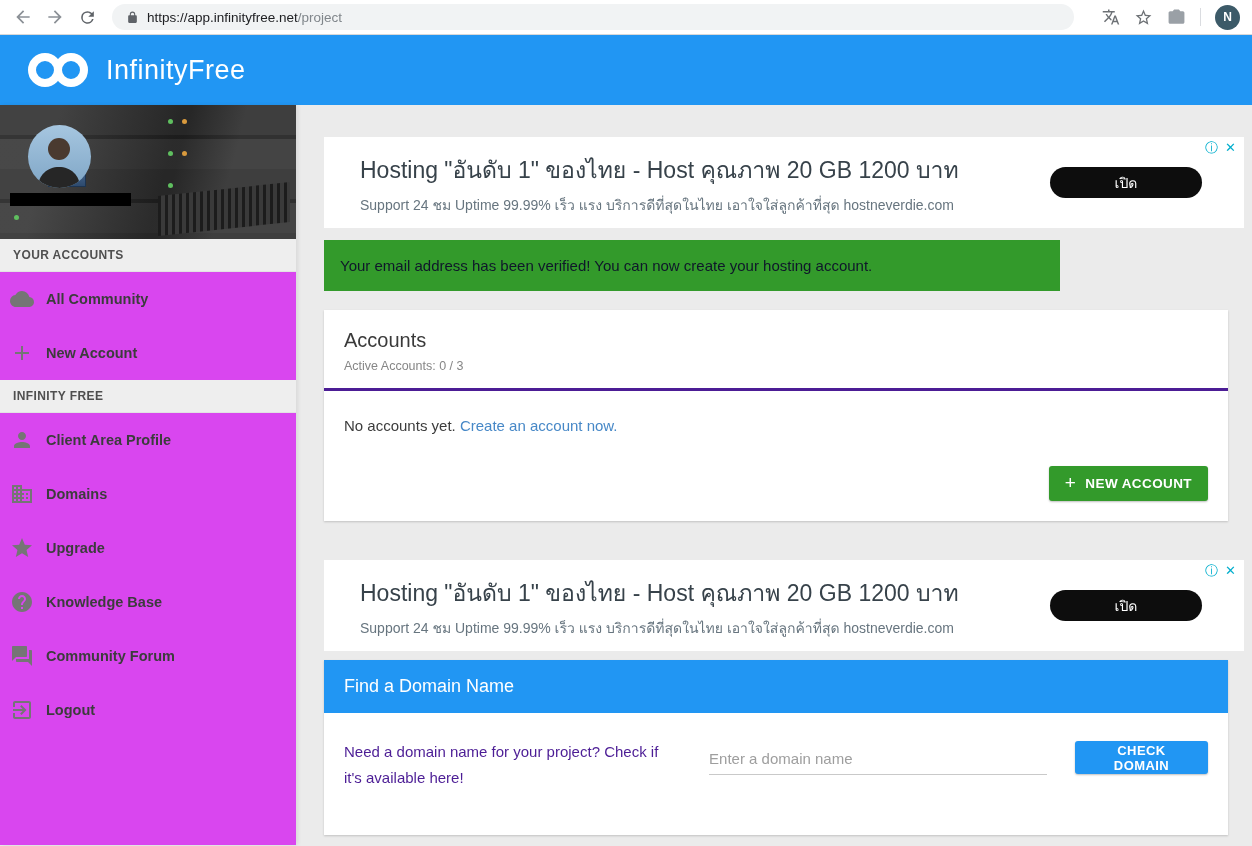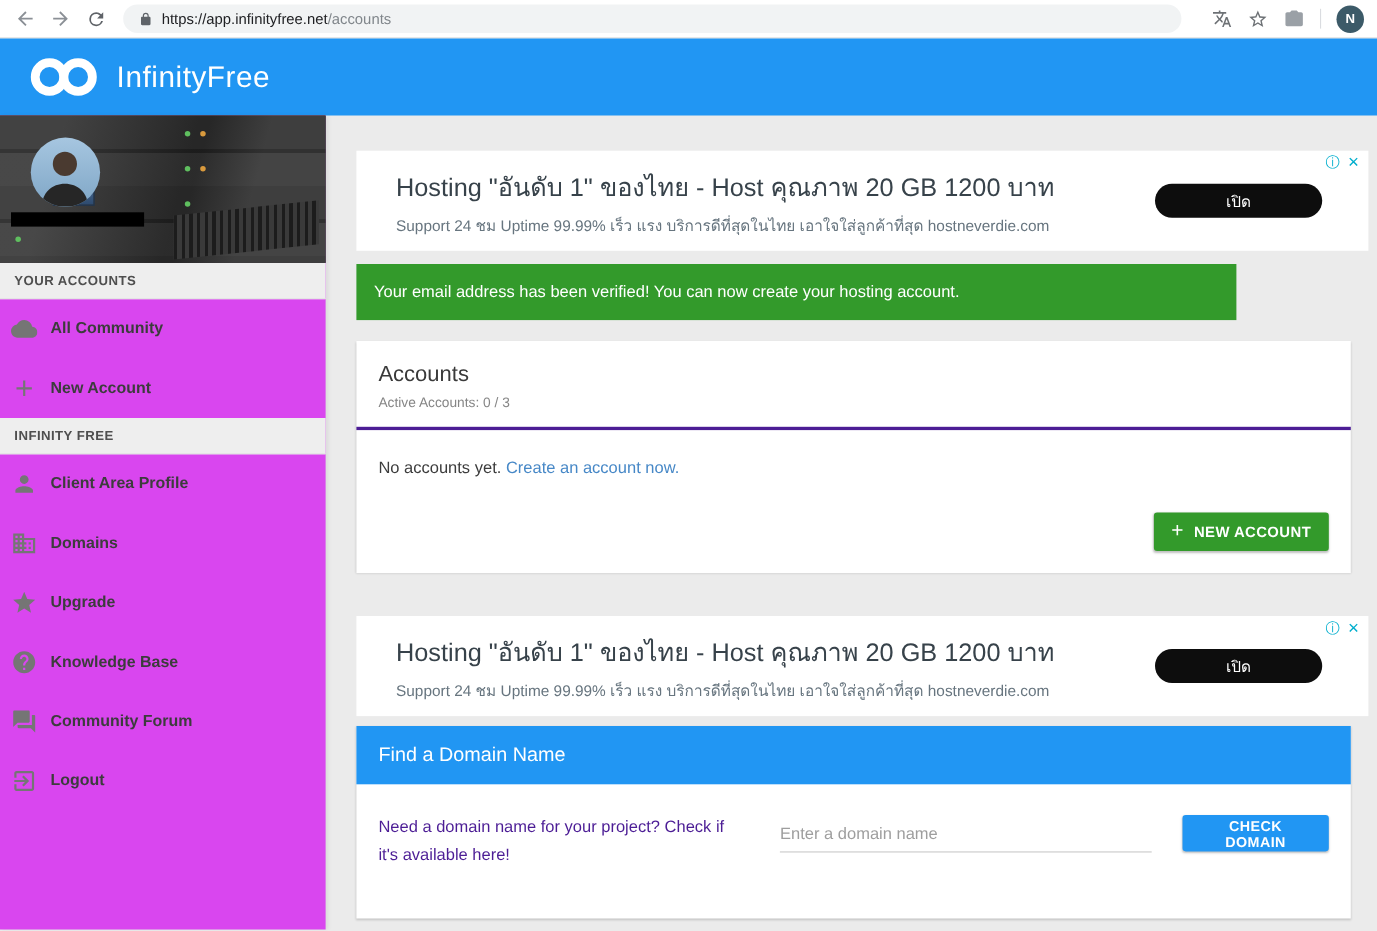--- a/index.html
+++ b/index.html
@@ -61,21 +61,21 @@
   .ad-card { position:relative; width:920px; height:91px; background:#fff; margin-top:32px; cursor:pointer; }
   .ad-title { padding:15px 0 0 36px; font-size:23px; color:#37424a; white-space:nowrap; }
   .ad-sub { padding:6px 0 0 36px; font-size:14px; color:#67757f; white-space:nowrap; }
   .ad-cta { position:absolute; right:42px; top:30px; width:152px; height:31px; background:#0d0d0d;
             border-radius:17px; color:#fff; font-size:14px; display:flex; align-items:center;
             justify-content:center; cursor:pointer; }
   .adchoices { position:absolute; top:4px; right:8px; display:flex; gap:7px; color:#00aecd;
                font-size:13px; line-height:1; }
   .adchoices span { cursor:pointer; }
 
-  .alert { width:800px; margin-top:12px; background:#339a2b; color:#ffffff; font-size:15px;
+  .alert { width:736px; margin-top:12px; background:#339a2b; color:#0f172a; font-size:15px;
            padding:17px 16px; }
 
   .card { width:904px; margin-top:19px; background:#fff; box-shadow:0 1px 2px rgba(0,0,0,.18); }
   .card-head { padding:19px 20px 15px; border-bottom:3px solid #4c1d95; }
   .card-title { font-size:20px; color:#3a3a3a; }
   .card-sub { margin-top:7px; font-size:12.5px; color:#868686; }
   .card-body { padding:26px 20px 0; height:75px; font-size:15px; color:#3c3c3c; }
   .link { color:#4788c7; text-decoration:none; cursor:pointer; }
   .card-foot { display:flex; justify-content:flex-end; padding:0 20px 20px; }
   .btn-green { display:flex; align-items:center; gap:9px; background:#339a2b; color:#fff;
@@ -117,21 +117,21 @@
     <svg width="19" height="19" viewBox="0 0 24 24" fill="currentColor">
         <path d="M17.65 6.35A7.96 7.96 0 0 0 12 4a8 8 0 1 0 7.73 10h-2.08A6 6 0 1 1 12 6c1.66 0 3.14.69 4.22 1.78L13 11h7V4l-2.35 2.35z"></path>
       </svg>
   </div>
   <div class="url-pill">
     <span class="chrome-icon">
       <svg width="13" height="13" viewBox="0 0 24 24" fill="#5f6368">
           <path d="M18 8h-1V6a5 5 0 0 0-10 0v2H6c-1.1 0-2 .9-2 2v10c0 1.1.9 2 2 2h12c1.1 0 2-.9 2-2V10c0-1.1-.9-2-2-2zM9 6a3 3 0 0 1 6 0v2H9V6z"></path>
         </svg>
     </span>
-    <span class="url-text"><span>https://app.infinityfree.net</span><span class="path">/accounts</span></span>
+    <span class="url-text"><span>https://app.infinityfree.net</span><span class="path">/project</span></span>
   </div>
   <div class="chrome-right">
     <span class="chrome-icon">
       <svg width="18" height="18" viewBox="0 0 24 24" fill="currentColor">
           <path d="M12.87 15.07l-2.54-2.51.03-.03A17.52 17.52 0 0 0 14.07 6H17V4h-7V2H8v2H1v2h11.17C11.5 7.92 10.44 9.75 9 11.35 8.07 10.32 7.3 9.19 6.69 8h-2c.73 1.63 1.73 3.17 2.98 4.56l-5.09 5.02L4 19l5-5 3.11 3.11.76-2.04zM18.5 10h-2L12 22h2l1.12-3h4.75L21 22h2l-4.5-12zm-2.62 7l1.62-4.33L19.12 17h-3.24z"></path>
         </svg>
     </span>
     <span class="chrome-icon">
       <svg width="19" height="19" viewBox="0 0 24 24" fill="currentColor">
           <path d="M22 9.24l-7.19-.62L12 2 9.19 8.63 2 9.24l5.46 4.73L5.82 21 12 17.27 18.18 21l-1.63-7.03L22 9.24zM12 15.4l-3.76 2.27 1-4.28-3.32-2.88 4.38-.38L12 6.1l1.71 4.04 4.38.38-3.32 2.88 1 4.28L12 15.4z"></path>

